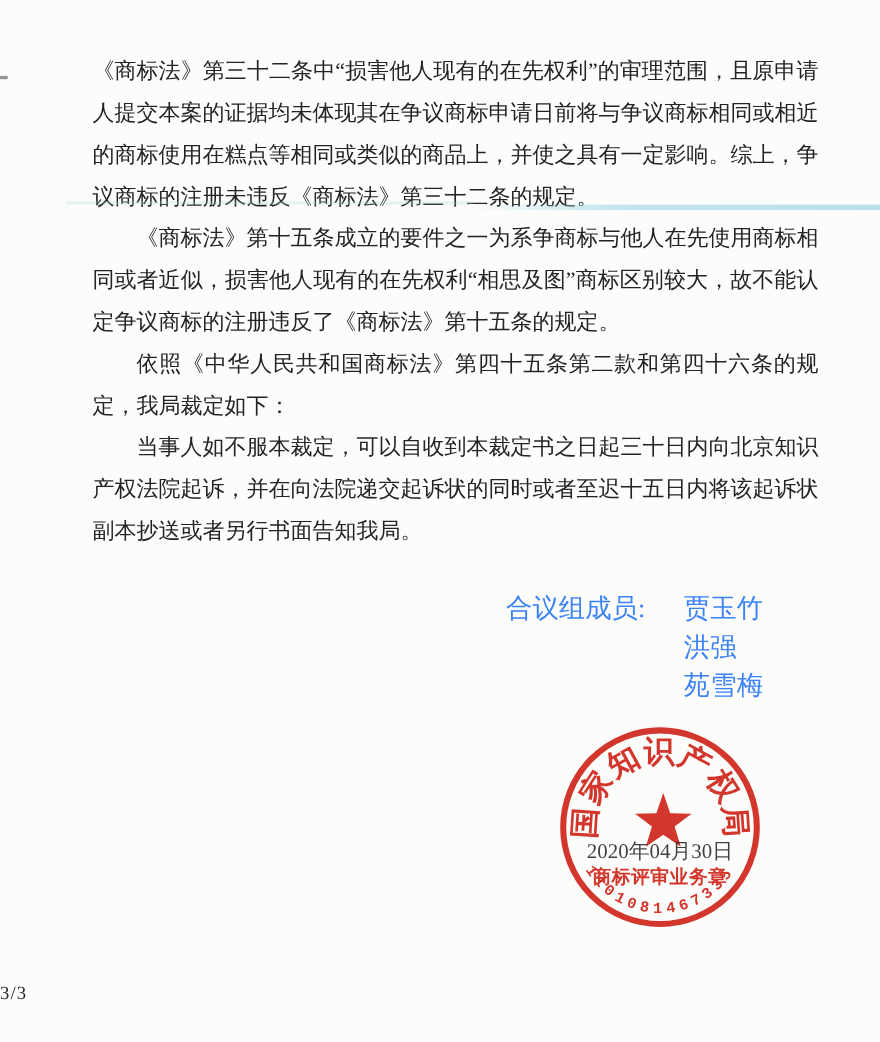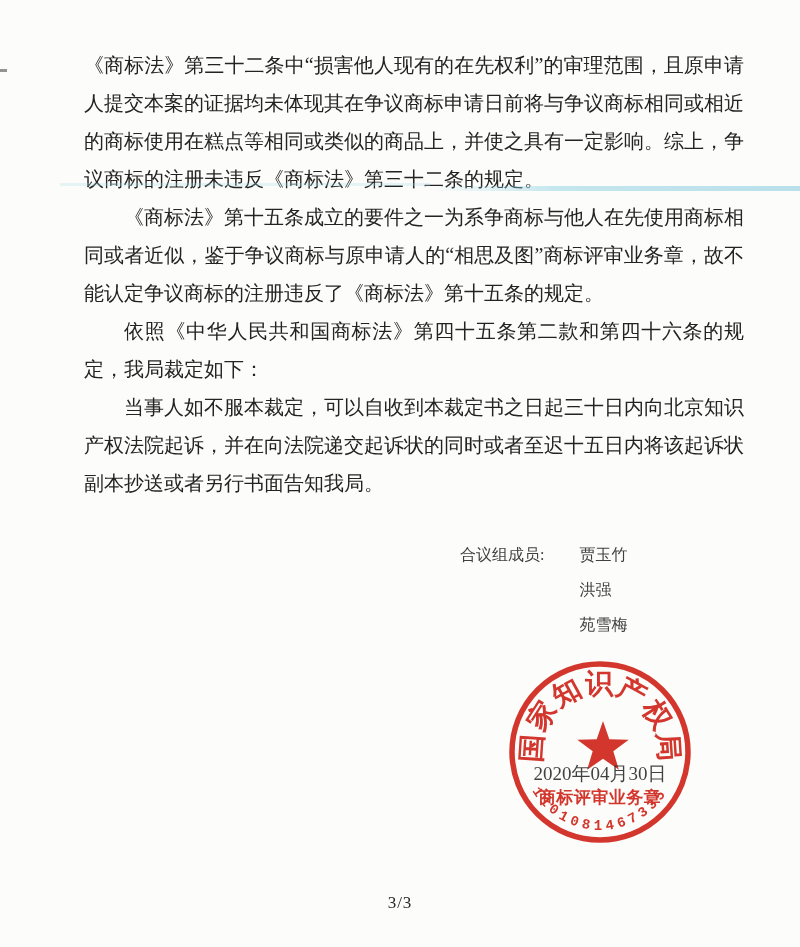--- a/index.html
+++ b/index.html
@@ -34,23 +34,23 @@
     padding: 0;
   }
   .body-text p.indent {
     text-indent: 2em;
   }
   .signature {
     position: absolute;
     left: 460px;
     top: 537px;
     display: flex;
-    font-size: 16px;
+    font-size: 24px;
     line-height: 35px;
-    color: #404040;
+    color: #3b82f6;
   }
   .sig-label {
     white-space: nowrap;
     margin-right: 14px;
   }
   .sig-names div {
     white-space: nowrap;
     margin-left: 21px;
   }
   .seal {
@@ -92,21 +92,21 @@
     font-size: 14px;
     font-weight: bold;
     letter-spacing: 4.2px;
     fill: #d0281e;
   }
   .footer {
     position: absolute;
     left: 0;
     top: 893px;
     width: 100%;
-    text-align: center;
+    text-align: left;
     font-size: 17px;
     letter-spacing: 1px;
     color: #2a2a2a;
   }
   .artifact {
     position: absolute;
     pointer-events: none;
   }
   .artifact-1 {
     left: 428px;
@@ -130,21 +130,21 @@
     background: rgba(170,220,230,0.28);
   }
 </style>
 </head>
 <body>
 
 <div class="page">
 
   <div class="body-text">
     <p>《商标法》第三十二条中“损害他人现有的在先权利”的审理范围，且原申请人提交本案的证据均未体现其在争议商标申请日前将与争议商标相同或相近的商标使用在糕点等相同或类似的商品上，并使之具有一定影响。综上，争议商标的注册未违反《商标法》第三十二条的规定。</p>
-    <p class="indent">《商标法》第十五条成立的要件之一为系争商标与他人在先使用商标相同或者近似，鉴于争议商标与原申请人的“相思及图”商标评审业务章，故不能认定争议商标的注册违反了《商标法》第十五条的规定。</p>
+    <p class="indent">《商标法》第十五条成立的要件之一为系争商标与他人在先使用商标相同或者近似，损害他人现有的在先权利“相思及图”商标区别较大，故不能认定争议商标的注册违反了《商标法》第十五条的规定。</p>
     <p class="indent">依照《中华人民共和国商标法》第四十五条第二款和第四十六条的规定，我局裁定如下：</p>
     <p class="indent">当事人如不服本裁定，可以自收到本裁定书之日起三十日内向北京知识产权法院起诉，并在向法院递交起诉状的同时或者至迟十五日内将该起诉状副本抄送或者另行书面告知我局。</p>
   </div>
 
   <div class="signature">
     <span class="sig-label">合议组成员:</span>
     <div class="sig-names">
       <div>贾玉竹</div>
       <div>洪强</div>
       <div>苑雪梅</div>

